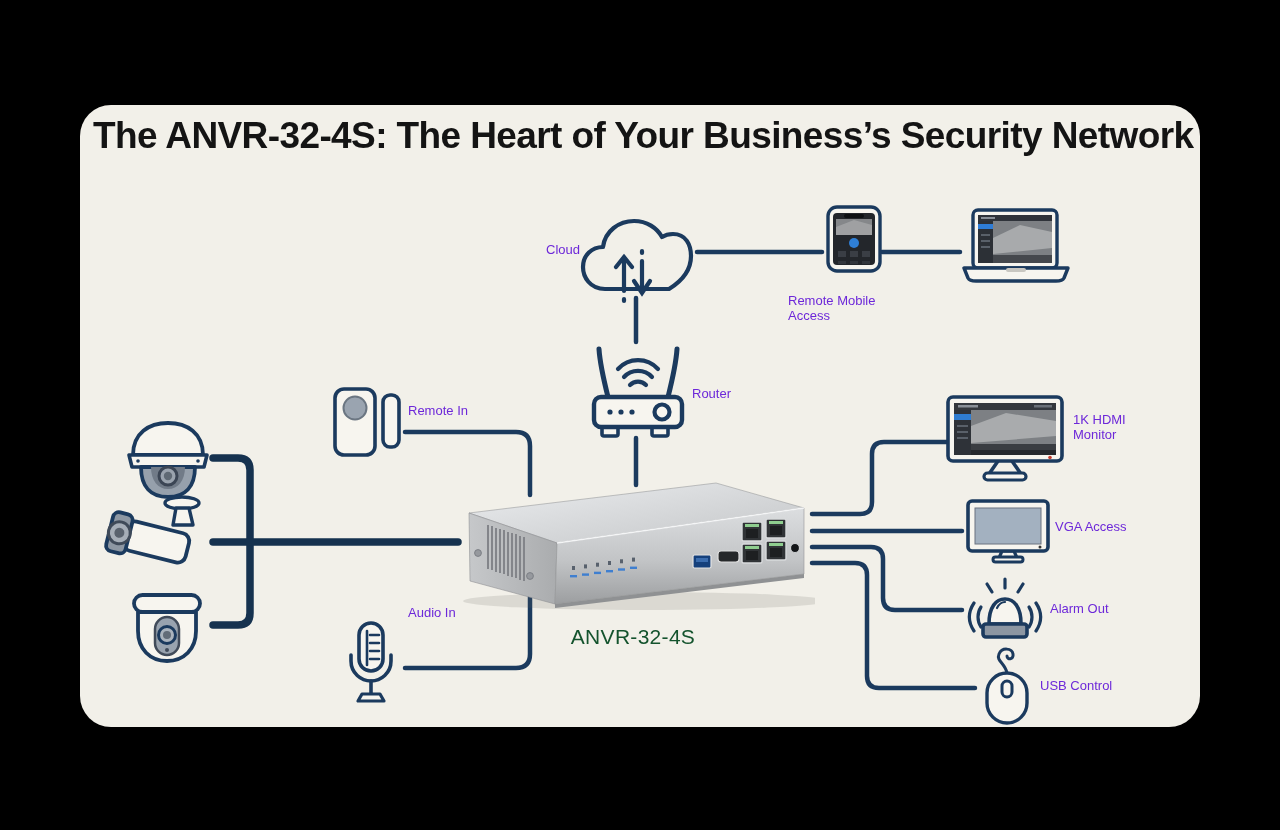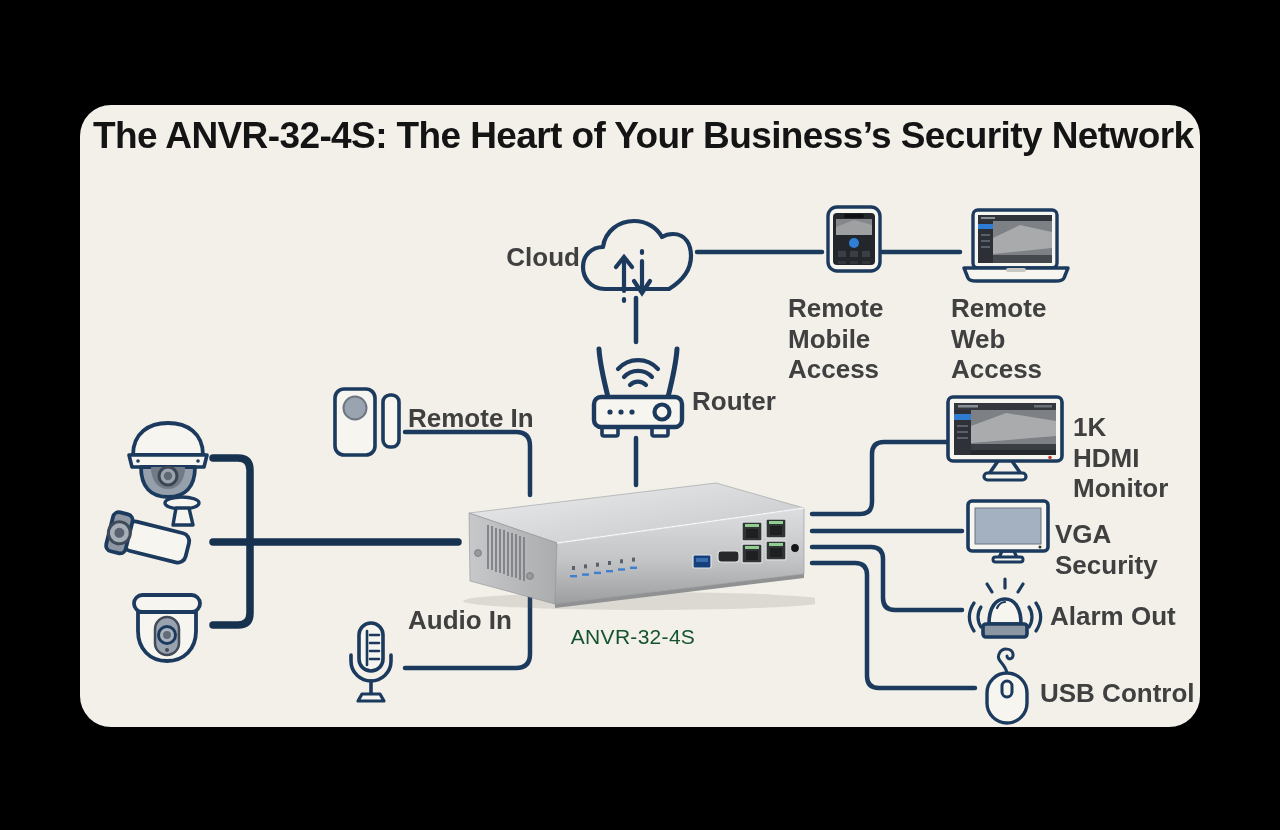--- a/index.html
+++ b/index.html
@@ -13,21 +13,21 @@
     border-radius:31px;
   }
   .title {
     position:absolute; left:13px; top:10px; width:1100px;
     font-size:37px; font-weight:700; letter-spacing:-0.6px; color:#141414;
     white-space:nowrap;
   }
   .node { position:absolute; }
   .lines-svg { position:absolute; left:0; top:0; }
   .lbl {
-    position:absolute; font-size:26px; font-weight:700; color:#404040; line-height:1.18;
+    position:absolute; font-size:13px; font-weight:400; color:#6d28d9; line-height:1.18;
   }
   .lbl.center { text-align:left; }
   .lbl.right { text-align:right; }
   .devlbl {
     position:absolute; left:473px; top:520px; width:160px; text-align:center;
     font-size:21px; font-weight:500; color:#14532d; letter-spacing:0.3px;
   }
   svg { display:block; }
 </style>
 </head>
@@ -101,21 +101,20 @@
         <rect x="21" y="26" width="9" height="2" fill="#596069"></rect>
         <rect x="21" y="32" width="9" height="2" fill="#596069"></rect>
         <rect x="21" y="38" width="9" height="2" fill="#596069"></rect>
         <rect x="33" y="13" width="59" height="42" fill="#7d8084"></rect>
         <polygon points="33,30 60,17 92,24 92,40 33,46" fill="#a8aaac"></polygon>
         <rect x="33" y="47" width="59" height="8" fill="#45484d"></rect>
         <path d="M4,60 H108 L104,70 C103,72 100,73 96,73 H16 C12,73 9,72 8,70 Z" fill="#f7f5ef" stroke="#1b3a5e" stroke-width="3.4" stroke-linejoin="round"></path>
         <rect x="46" y="60" width="20" height="4" rx="2" fill="#c9c7c1"></rect>
       </svg>
     </div>
-    <div class="lbl center" style="left:871px;top:188px;width:130px;">Remote Web Access</div>
 
     <div class="node" style="left:506px;top:232px;">
       <svg width="104" height="108" viewBox="0 0 104 108">
         <g fill="none" stroke="#1b3a5e" stroke-width="5" stroke-linecap="round">
           <path d="M22,60 C18,44 14,28 13,12"></path>
           <path d="M82,60 C86,44 90,28 91,12"></path>
         </g>
         <g fill="none" stroke="#1b3a5e" stroke-width="4.2" stroke-linecap="round">
           <path d="M44,48 A11,11 0 0 1 60,48"></path>
           <path d="M38,40 A19,19 0 0 1 66,40"></path>
@@ -299,21 +298,21 @@
 
     <div class="node" style="left:886px;top:394px;">
       <svg width="84" height="66" viewBox="0 0 84 66">
         <path d="M36,52 L33,59 H51 L48,52 Z" fill="#f7f5ef" stroke="#1b3a5e" stroke-width="3.2" stroke-linejoin="round"></path>
         <rect x="27" y="58" width="30" height="5" rx="2.5" fill="#f7f5ef" stroke="#1b3a5e" stroke-width="3"></rect>
         <rect x="2" y="2" width="80" height="50" rx="4" fill="#f7f5ef" stroke="#1b3a5e" stroke-width="3.6"></rect>
         <rect x="9" y="9" width="66" height="36" fill="#a3b1c0" stroke="#6b7380" stroke-width="1"></rect>
         <circle cx="74" cy="48" r="1.5" fill="#333333"></circle>
       </svg>
     </div>
-    <div class="lbl" style="left:975px;top:414px;">VGA Security</div>
+    <div class="lbl" style="left:975px;top:414px;">VGA Access</div>
 
     <div class="node" style="left:883px;top:472px;">
       <svg width="84" height="70" viewBox="0 0 84 70">
         <g stroke="#1b3a5e" stroke-width="3.2" stroke-linecap="round" fill="none">
           <path d="M42,2 V11"></path>
             <path d="M24,7 L29,15"></path>
             <path d="M60,7 L55,15"></path>
           <path d="M18,30 C14,36 14,44 18,50"></path>
             <path d="M11,26 C5,35 5,45 11,54"></path>
           <path d="M66,30 C70,36 70,44 66,50"></path>

